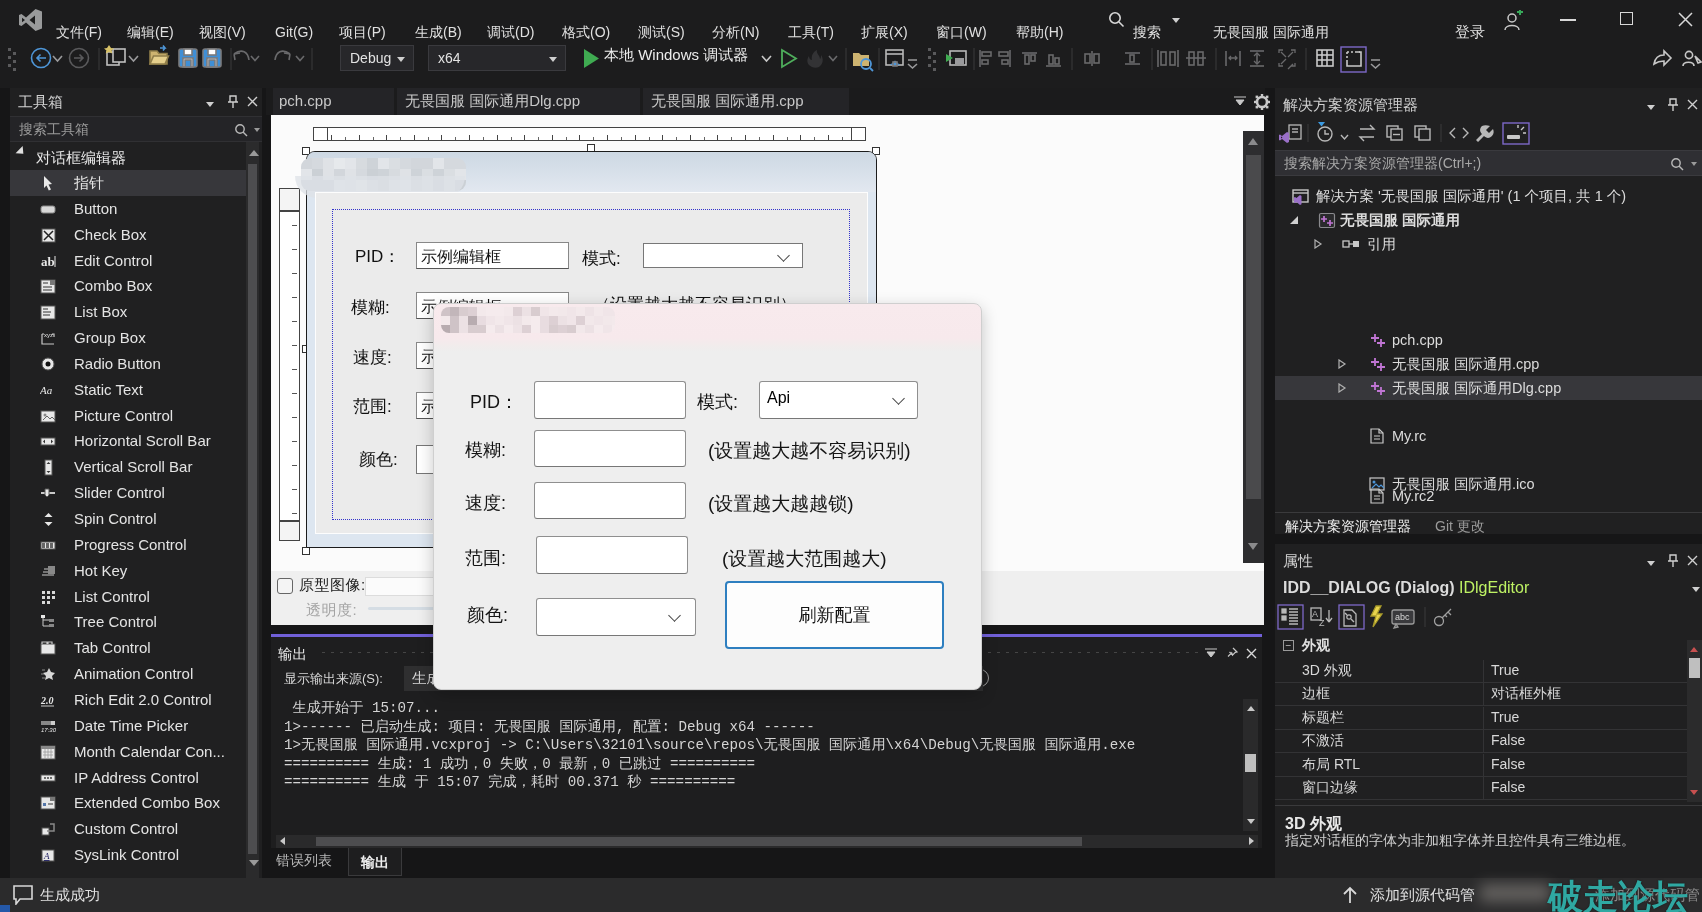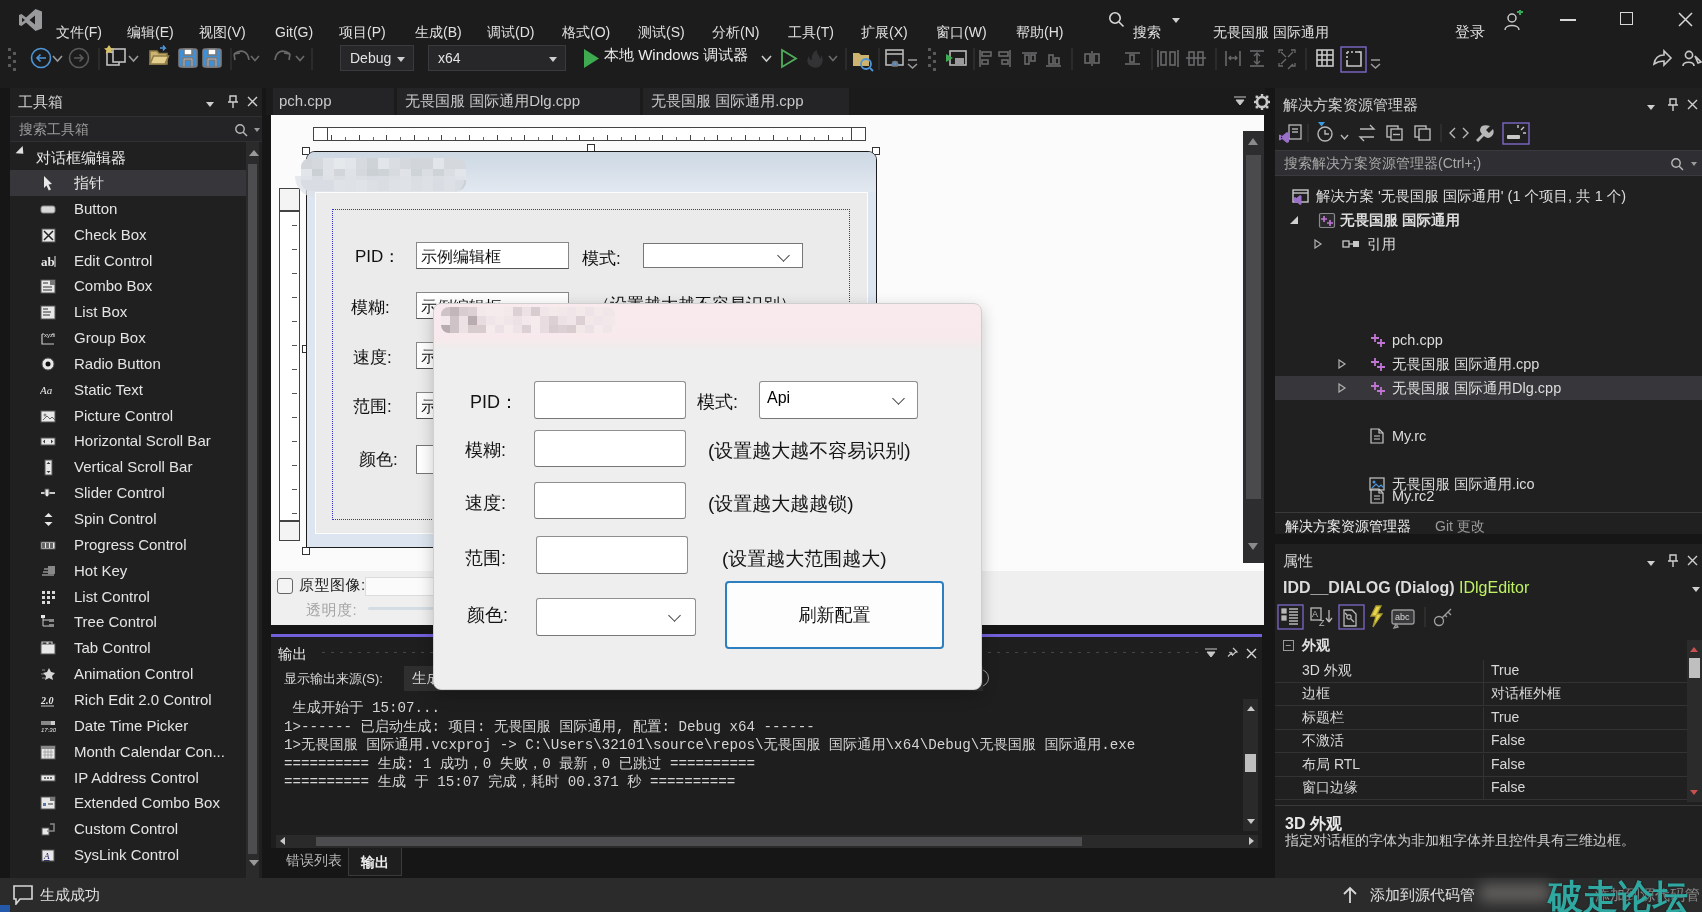--- a/index.html
+++ b/index.html
@@ -684,21 +684,21 @@
     <div class="abs" style="left:4px;top:120px;width:0;height:0;border:4px solid transparent;border-top:5px solid #c8c8c8"></div>
   </div>
 
   <div class="abs" style="left:5px;top:198px;width:982px;height:13px;background:#2a2a2b">
     <div class="abs" style="left:4px;top:2px;width:0;height:0;border:4.5px solid transparent;border-right:5.5px solid #c8c8c8;border-left:none"></div>
     <div class="abs" style="left:40px;top:2px;width:766px;height:9px;background:#4d4d4f"></div>
     <div class="abs" style="right:4px;top:2px;width:0;height:0;border:4.5px solid transparent;border-left:5.5px solid #c8c8c8;border-right:none"></div>
   </div>
 </div>
 <div id="outtabs">
-  <span class="abs" style="left:20px;top:4px">错误列表</span>
+  <span class="abs" style="left:10px;top:4px">错误列表</span>
   <span class="abs" style="left:82px;top:0px;height:28px;line-height:28px;padding:0 12px;background:#1e1e1f;border:1px solid #3a3a3c;border-top:none;color:#f0f0f0;font-weight:bold">输出</span>
 </div>
 
 <div id="rpanel">
       <div class="abs" style="left:8px;top:8px;font-size:15px;color:#d0d0d0">解决方案资源管理器</div>
 <span class="abs" style="left:372px;top:17px;width:0;height:0;border:4px solid transparent;border-top:5px solid #cfcfcf"></span>
 <svg class="abs" style="left:392px;top:10px" width="12" height="14" viewBox="0 0 12 14">
         <path d="M3 1 h6 v6 h-6 z M1 7 h10 M6 7 v6" stroke="#cfcfcf" fill="none" stroke-width="1.4"></path>
       </svg>
 <svg class="abs" style="left:412px;top:11px" width="11" height="11" viewBox="0 0 11 11">

